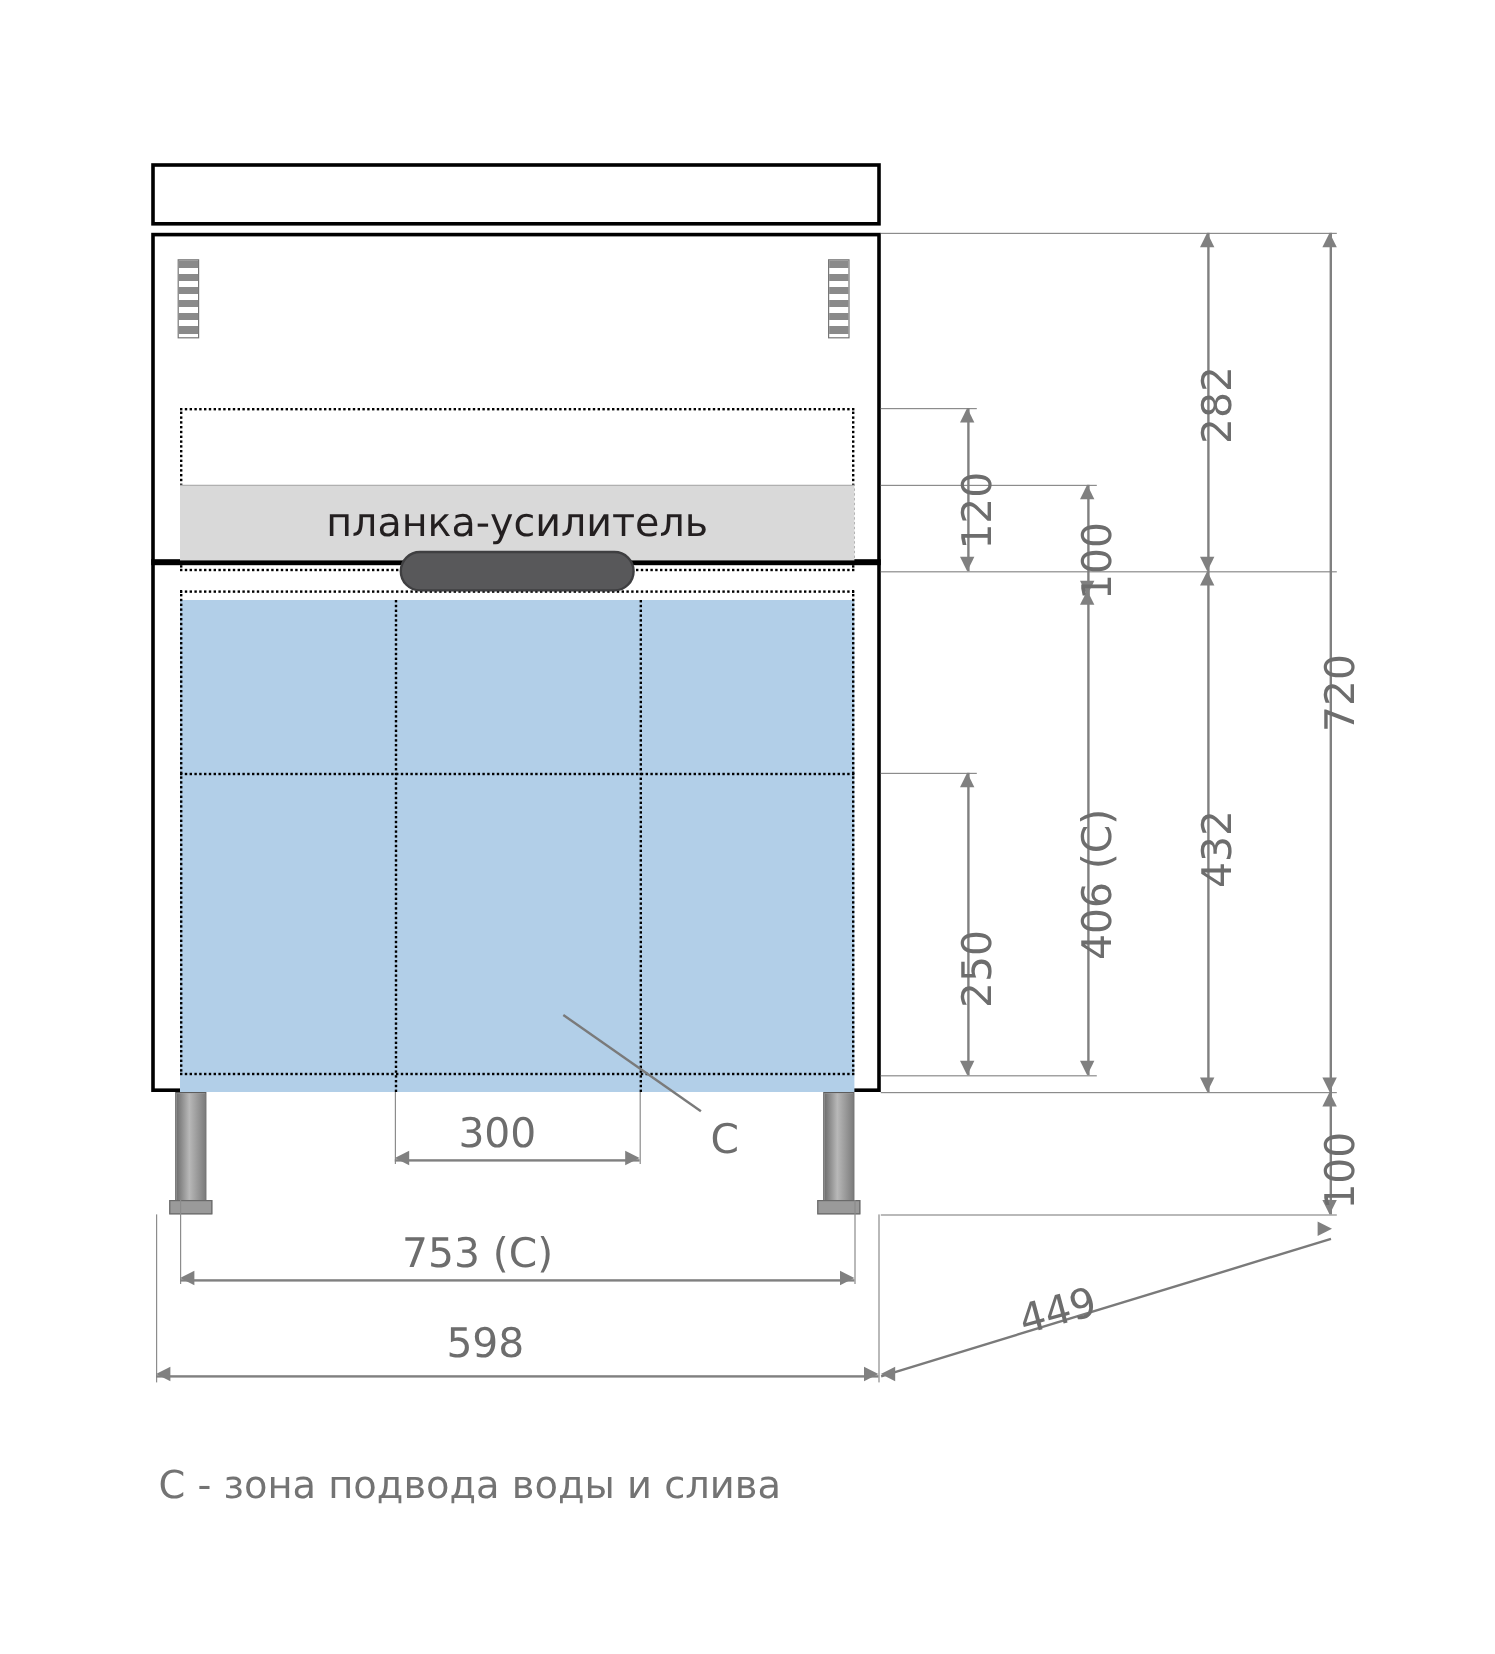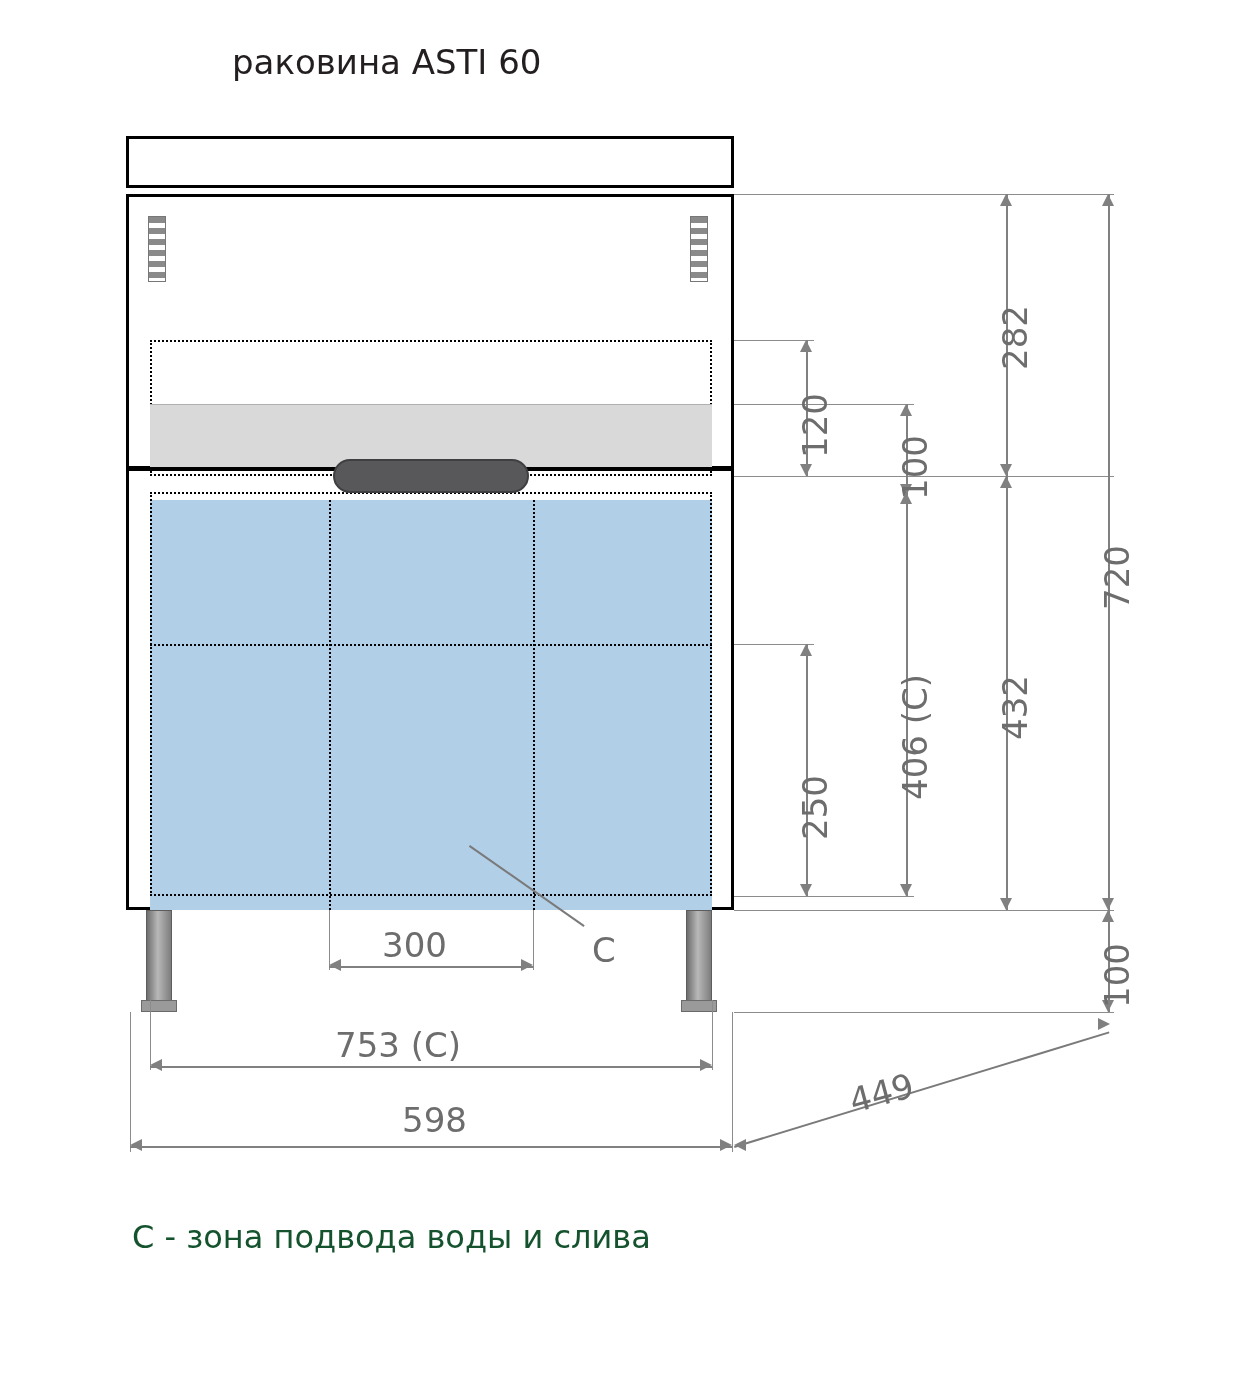--- a/index.html
+++ b/index.html
@@ -27,21 +27,21 @@
     top: 42px;
     font-size: 34px;
     color: #231f20;
     white-space: nowrap;
   }
   .footnote {
     position: absolute;
     left: 132px;
     top: 1218px;
     font-size: 32px;
-    color: #14532d;
+    color: #737373;
     white-space: nowrap;
     text-align: right;
   }
   
   .countertop {
     position: absolute;
     left: 126px;
     top: 136px;
     width: 608px;
     height: 52px;
@@ -250,31 +250,31 @@
     height: 0;
     border-top: 2px solid #7a7a7a;
     transform-origin: left top;
   }
 </style>
 </head>
 <body>
 
 <div class="stage">
 
-  <div class="title">раковина ASTI 60</div>
 
   <div class="countertop"></div>
   <div class="cabinet"></div>
   <div class="divider"></div>
 
   <div class="hinge left"></div>
   <div class="hinge right"></div>
 
   <div class="dotted-box-120"></div>
   <div class="rein-bar"></div>
+  <div class="rein-label">планка-усилитель</div>
 
   <div class="blue-zone"></div>
   <div class="dotted-zone-outer"></div>
   <div class="dotted-250-line"></div>
   <div class="dotted-vline v1"></div>
   <div class="dotted-vline v2"></div>
 
   <div class="handle"></div>
 
   <div class="leg l"></div>
@@ -346,21 +346,21 @@
   <div class="dimline-h" style="left:150px; top:1066px; width:562px;"></div>
   <div class="arrow arrow-left" style="left:150px; top:1059px;"></div>
   <div class="arrow arrow-right" style="left:700px; top:1059px;"></div>
   <div class="dim-text" style="left:335px; top:1025px;">753 (C)</div>
 
   <div class="ext-line-v" style="left:130px; top:1012px; height:140px;"></div>
   <div class="ext-line-v" style="left:732px; top:1012px; height:140px;"></div>
   <div class="dimline-h" style="left:130px; top:1146px; width:602px;"></div>
   <div class="arrow arrow-left" style="left:130px; top:1139px;"></div>
   <div class="arrow arrow-right" style="left:720px; top:1139px;"></div>
-  <div class="dim-text" style="left:402px; top:1100px;">598</div>
+  <div class="dim-text" style="left:372px; top:1100px;">598</div>
 
   <div class="leader" style="left:734px; top:1146px; width:392px; transform: rotate(-17deg);"></div>
   <div class="arrow arrow-left" style="left:734px; top:1139px;"></div>
   <div class="arrow arrow-right" style="left:1098px; top:1018px;"></div>
   <div class="dim-text diag" style="left:845px; top:1082px;">449</div>
 
   <div class="footnote">C - зона подвода воды и слива</div>
 
 </div>
 

